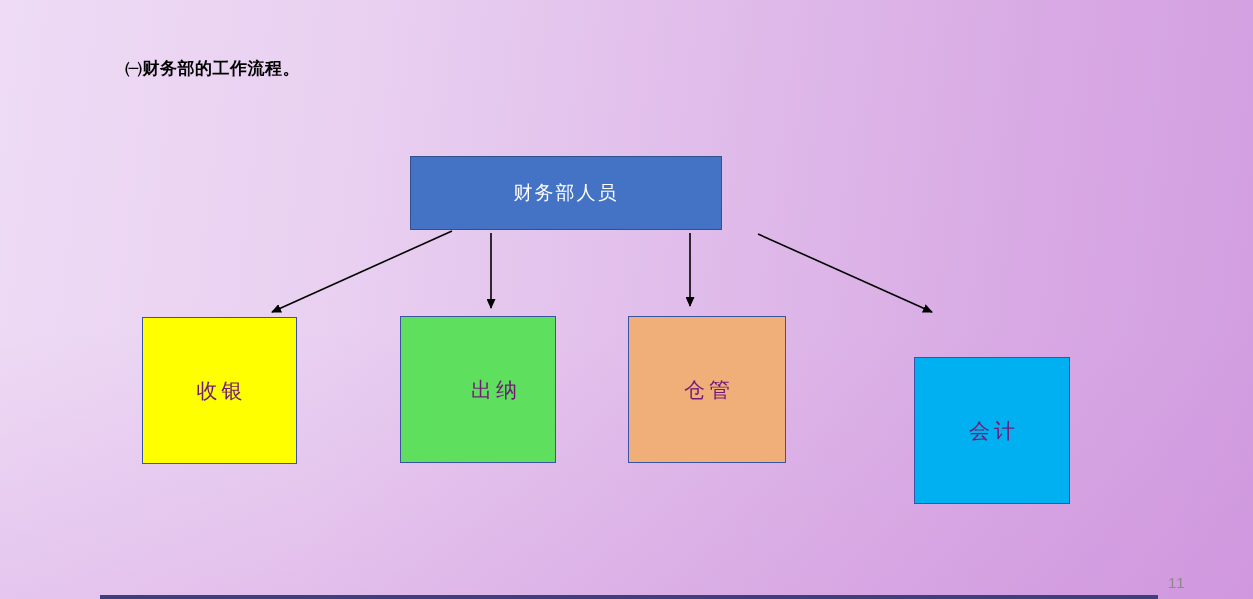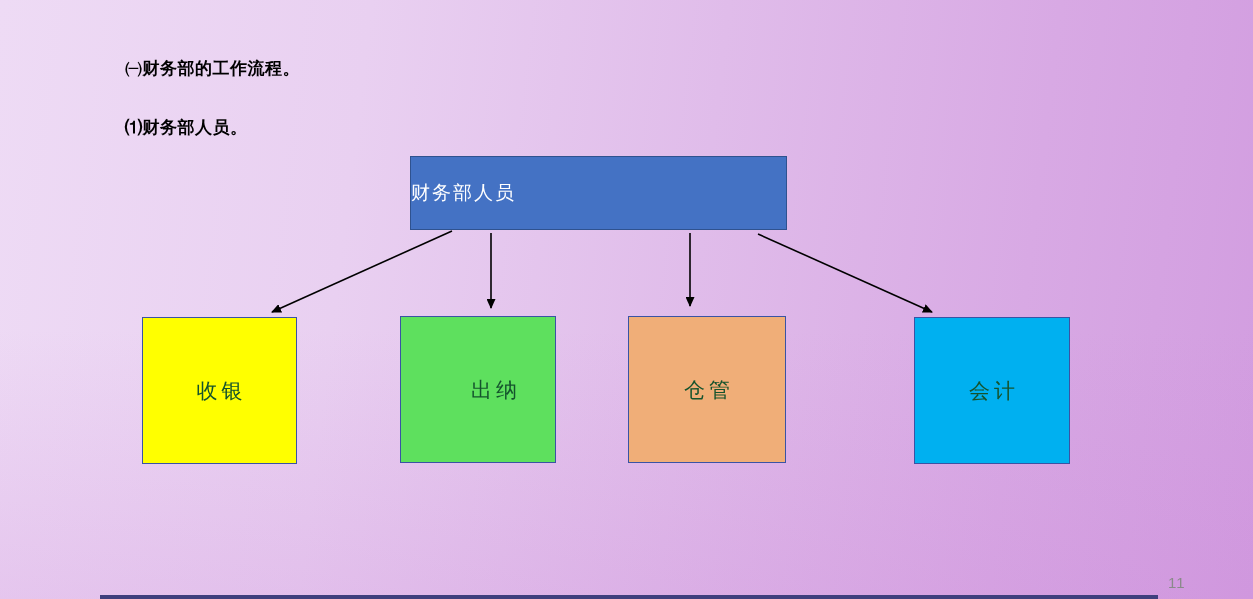--- a/index.html
+++ b/index.html
@@ -27,42 +27,42 @@
     letter-spacing: 0.5px;
     white-space: nowrap;
   }
   .heading-1 { top: 57px; }
   .heading-2 { top: 116px; }
 
   .root-box {
     position: absolute;
     left: 410px;
     top: 156px;
-    width: 377px;
+    width: 312px;
     height: 74px;
     box-sizing: border-box;
     border: 1.5px solid #2f528f;
     display: flex;
     align-items: center;
-    justify-content: flex-start;
+    justify-content: center;
     font-size: 19px;
     letter-spacing: 2px;
   }
   .child-box {
     position: absolute;
     width: 156px;
     height: 147px;
     box-sizing: border-box;
     border: 1.5px solid #3a53a4;
     display: flex;
     align-items: center;
     justify-content: center;
     font-size: 21px;
     letter-spacing: 4px;
-    color: #14532d;
+    color: #701a75;
   }
   .child-box .label { text-indent: 4px; }
   .box-cashier   { left: 142px; top: 317px; width: 155px; }
   .box-teller    { left: 400px; top: 316px; }
   .box-warehouse { left: 628px; top: 316px; width: 158px; }
   .box-accountant{ left: 914px; top: 317px; }
 
   .connector-layer {
     position: absolute;
     left: 0; top: 0;
@@ -85,21 +85,20 @@
     height: 4px;
   }
 </style>
 </head>
 <body>
 
 <div class="slide">
 
   <div class="heading heading-1">㈠财务部的工作流程。</div>
 
-  <div class="heading heading-2">⑴财务部人员。</div>
 
   <div class="root-box" style="background-color: rgb(68, 114, 196);">
     <span class="label" style="color: rgb(255, 255, 255);">财务部人员</span>
   </div>
 
   <svg class="connector-layer" viewBox="0 0 1253 599">
     <defs>
       <marker id="arrowhead" markerWidth="11" markerHeight="9" refX="9" refY="4.5" orient="auto" markerUnits="userSpaceOnUse">
         <path d="M0,0 L10,4.5 L0,9 z" fill="#000000"></path>
       </marker>
@@ -115,21 +114,21 @@
   </div>
 
   <div class="child-box box-teller" style="background-color: rgb(94, 224, 94); padding-left: 32px;">
     <span class="label">出纳</span>
   </div>
 
   <div class="child-box box-warehouse" style="background-color: rgb(240, 174, 120);">
     <span class="label">仓管</span>
   </div>
 
-  <div class="child-box box-accountant" style="background-color: rgb(0, 176, 240);">
+  <div class="child-box box-accountant" style="background-color: rgb(0, 176, 240); margin-top: 40px;">
     <span class="label">会计</span>
   </div>
 
   <div class="page-number" style="color: rgb(138, 138, 138); margin-left: 20px;">11</div>
 
   <div class="footer-bar" style="background-color: rgb(63, 63, 125);"></div>
 
 </div>
 
 </body></html>

